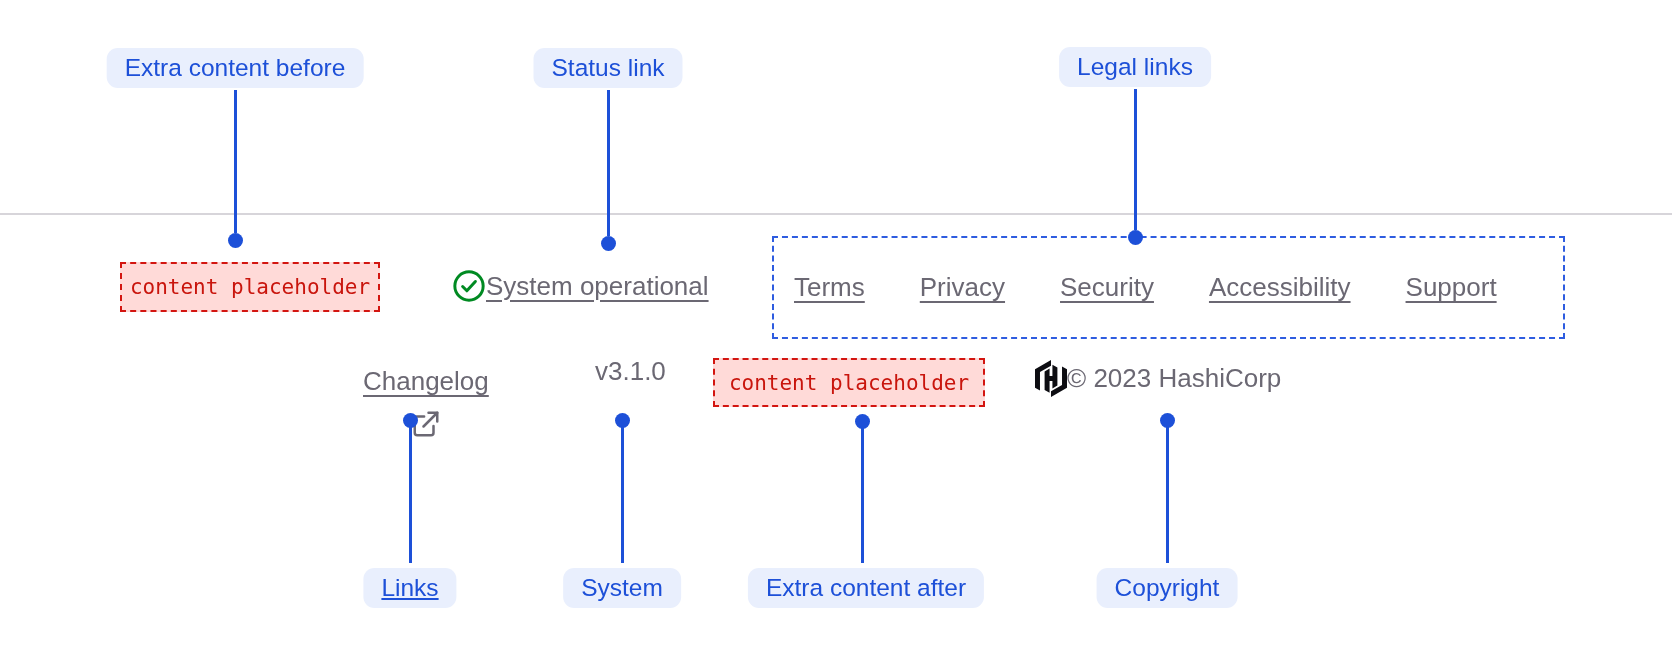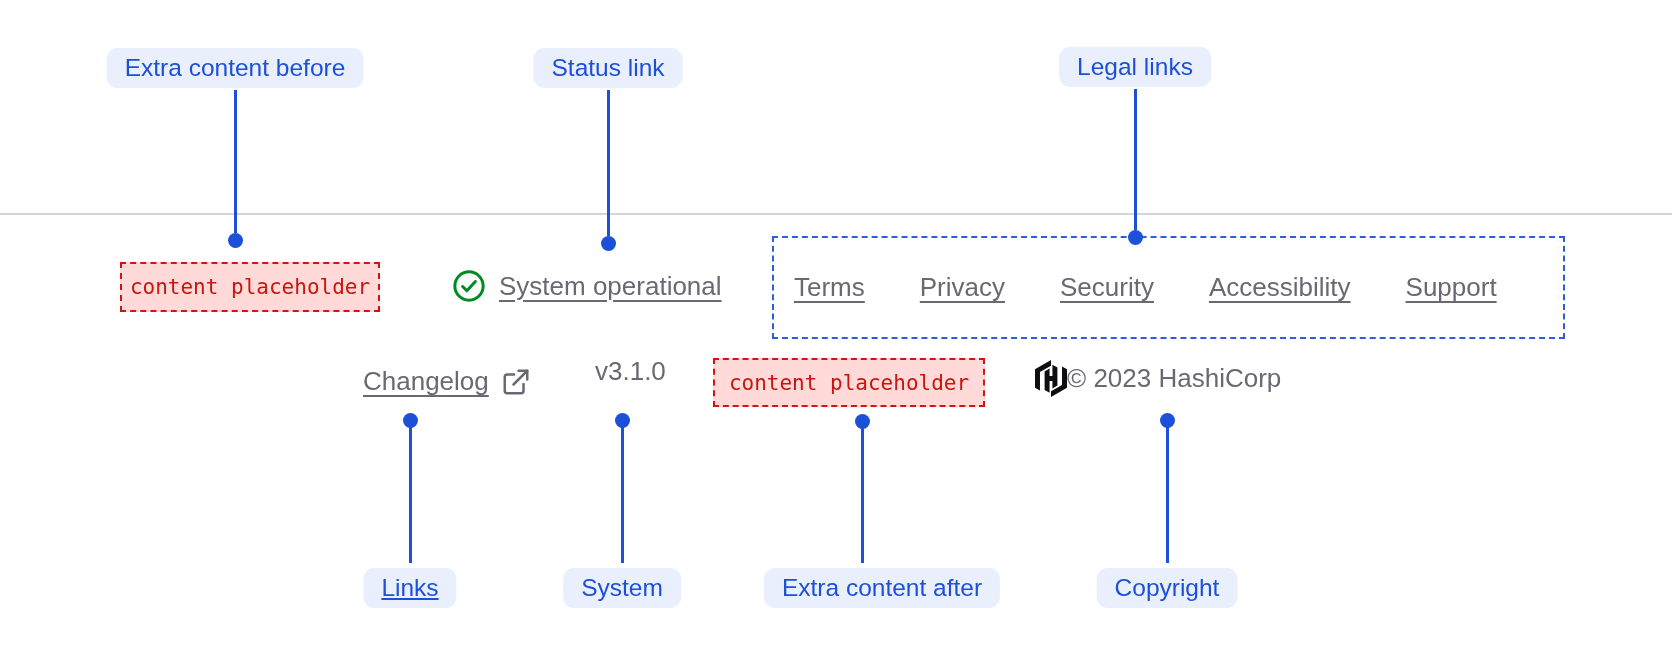--- a/index.html
+++ b/index.html
@@ -23,24 +23,24 @@
   .red-ph{position:absolute;display:flex;align-items:center;justify-content:center;
     background:var(--red-bg);border:2px dashed var(--red-border);color:var(--red);
     font-family:"DejaVu Sans Mono",monospace;font-size:21px;white-space:nowrap;box-sizing:border-box;}
   #ph-before{left:120px;top:262px;width:260px;height:50px;}
   #ph-after{left:713px;top:358px;width:272px;height:49px;}
 
   .f-link{color:var(--gray);font-size:26px;text-decoration:underline;
     text-decoration-thickness:2px;text-underline-offset:5px;white-space:nowrap;cursor:pointer;}
   .f-text{color:var(--gray);font-size:26px;white-space:nowrap;}
 
-  #status{position:absolute;left:452px;top:269px;display:flex;align-items:center;gap:13px;justify-content:center;}
+  #status{position:absolute;left:452px;top:269px;display:flex;align-items:center;gap:0;justify-content:center;}
   #legal-box{position:absolute;left:772px;top:236px;width:793px;height:103px;box-sizing:border-box;
     border:2.5px dashed var(--legal-blue);display:flex;align-items:center;gap:55px;padding-left:20px;}
-  #changelog{position:absolute;left:363px;top:366px;display:flex;align-items:center;gap:12px;}
+  #changelog{position:absolute;left:363px;top:366px;display:flex;align-items:center;gap:12px;flex-direction:column;}
   #version{position:absolute;left:595px;top:356px;}
   #copyright{position:absolute;left:1035px;top:360px;display:flex;align-items:center;}
 
   .icon{display:inline-flex;flex:none;}
 
   
   .pill{position:absolute;transform:translateX(-50%);height:40px;padding:0 18px;border-radius:11px;
     background:var(--pill-bg);color:var(--blue);font-size:24.5px;font-weight:500;
     display:flex;align-items:center;white-space:nowrap;}
   .cline{position:absolute;width:3px;background:var(--blue);}
@@ -61,21 +61,21 @@
   #co-links-dot{left:402.5px;top:412.5px;}
   #co-links-line{left:408.5px;top:427px;height:136px;}
   #co-links-pill{left:410px;top:568px;text-decoration:underline;}
 
   #co-items-dot{left:614.5px;top:412.5px;}
   #co-items-line{left:620.5px;top:427px;height:136px;}
   #co-items-pill{left:622px;top:568px;}
 
   #co-after-dot{left:854.5px;top:413.5px;}
   #co-after-line{left:860.5px;top:428px;height:135px;}
-  #co-after-pill{left:866px;top:568px;margin-left:16px;}
+  #co-after-pill{left:866px;top:568px;}
 
   #co-copy-dot{left:1159.5px;top:412.5px;}
   #co-copy-line{left:1165.5px;top:427px;height:136px;}
   #co-copy-pill{left:1167px;top:568px;}
 </style>
 </head>
 <body>
 
 <div class="stage">
 

